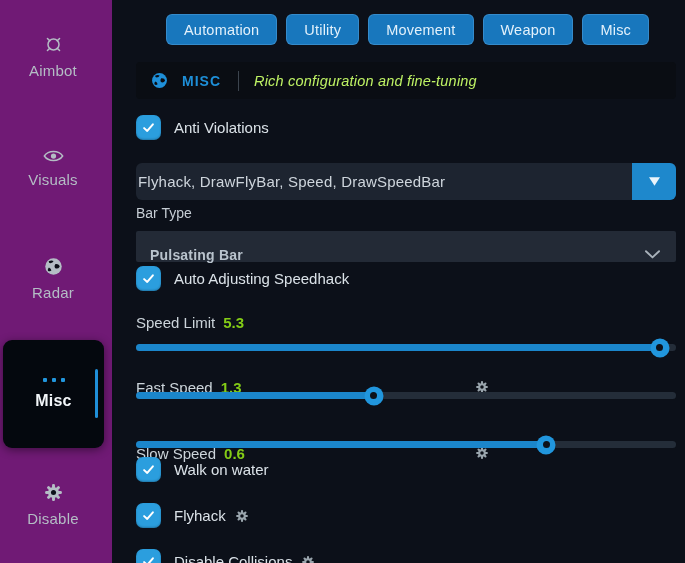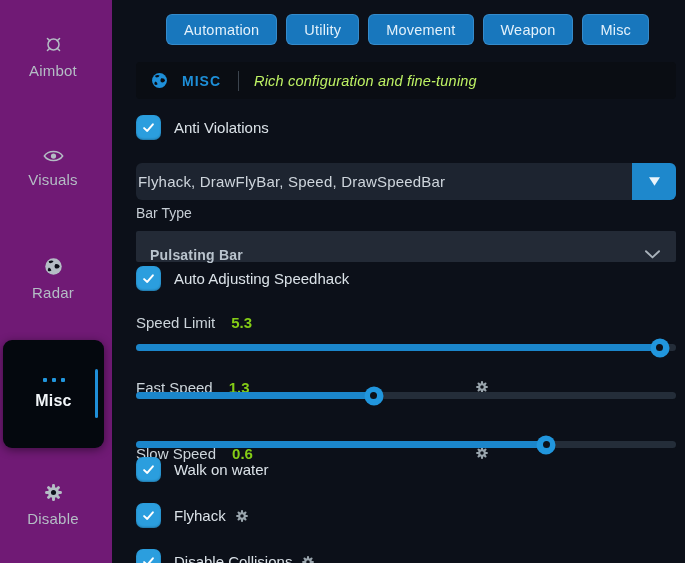--- a/index.html
+++ b/index.html
@@ -61,21 +61,21 @@
     width:44px;height:37px;background:#1e88cc;border-radius:0 6px 6px 0;
     display:flex;align-items:center;justify-content:center;cursor:pointer;
   }
   .field-label{top:205px;font-size:14px;color:#c6cdd4;}
   .select{
     top:231px;height:31px;background:#232a36;border-radius:2px;display:flex;align-items:center;
     box-sizing:border-box;padding:16px 16px 0 14px;cursor:pointer;
   }
   .select .value{flex:1;font-size:14px;font-weight:bold;color:#b9c3cd;letter-spacing:.2px;}
   
-  .slider-label{display:flex;align-items:center;gap:16px;height:17px;font-size:15px;color:#ccd4da;position:relative;}
+  .slider-label{display:flex;align-items:center;gap:8px;height:17px;font-size:15px;color:#ccd4da;position:relative;}
   .slider-label .val{color:#84cc16;font-weight:bold;}
   .slider-label .gear{position:absolute;left:338px;top:0px;}
   .slider{position:absolute;left:0;width:100%;height:7px;border-radius:4px;background:#242d39;}
   .slider .fill{position:absolute;left:0;top:0;bottom:0;border-radius:4px;background:#1b86cb;}
   .slider .handle{
     position:absolute;top:50%;transform:translate(-50%,-50%);
     width:19px;height:19px;border-radius:50%;background:#2196dd;cursor:pointer;
   }
   .slider .handle::after{
     content:"";position:absolute;left:50%;top:50%;transform:translate(-50%,-50%);

